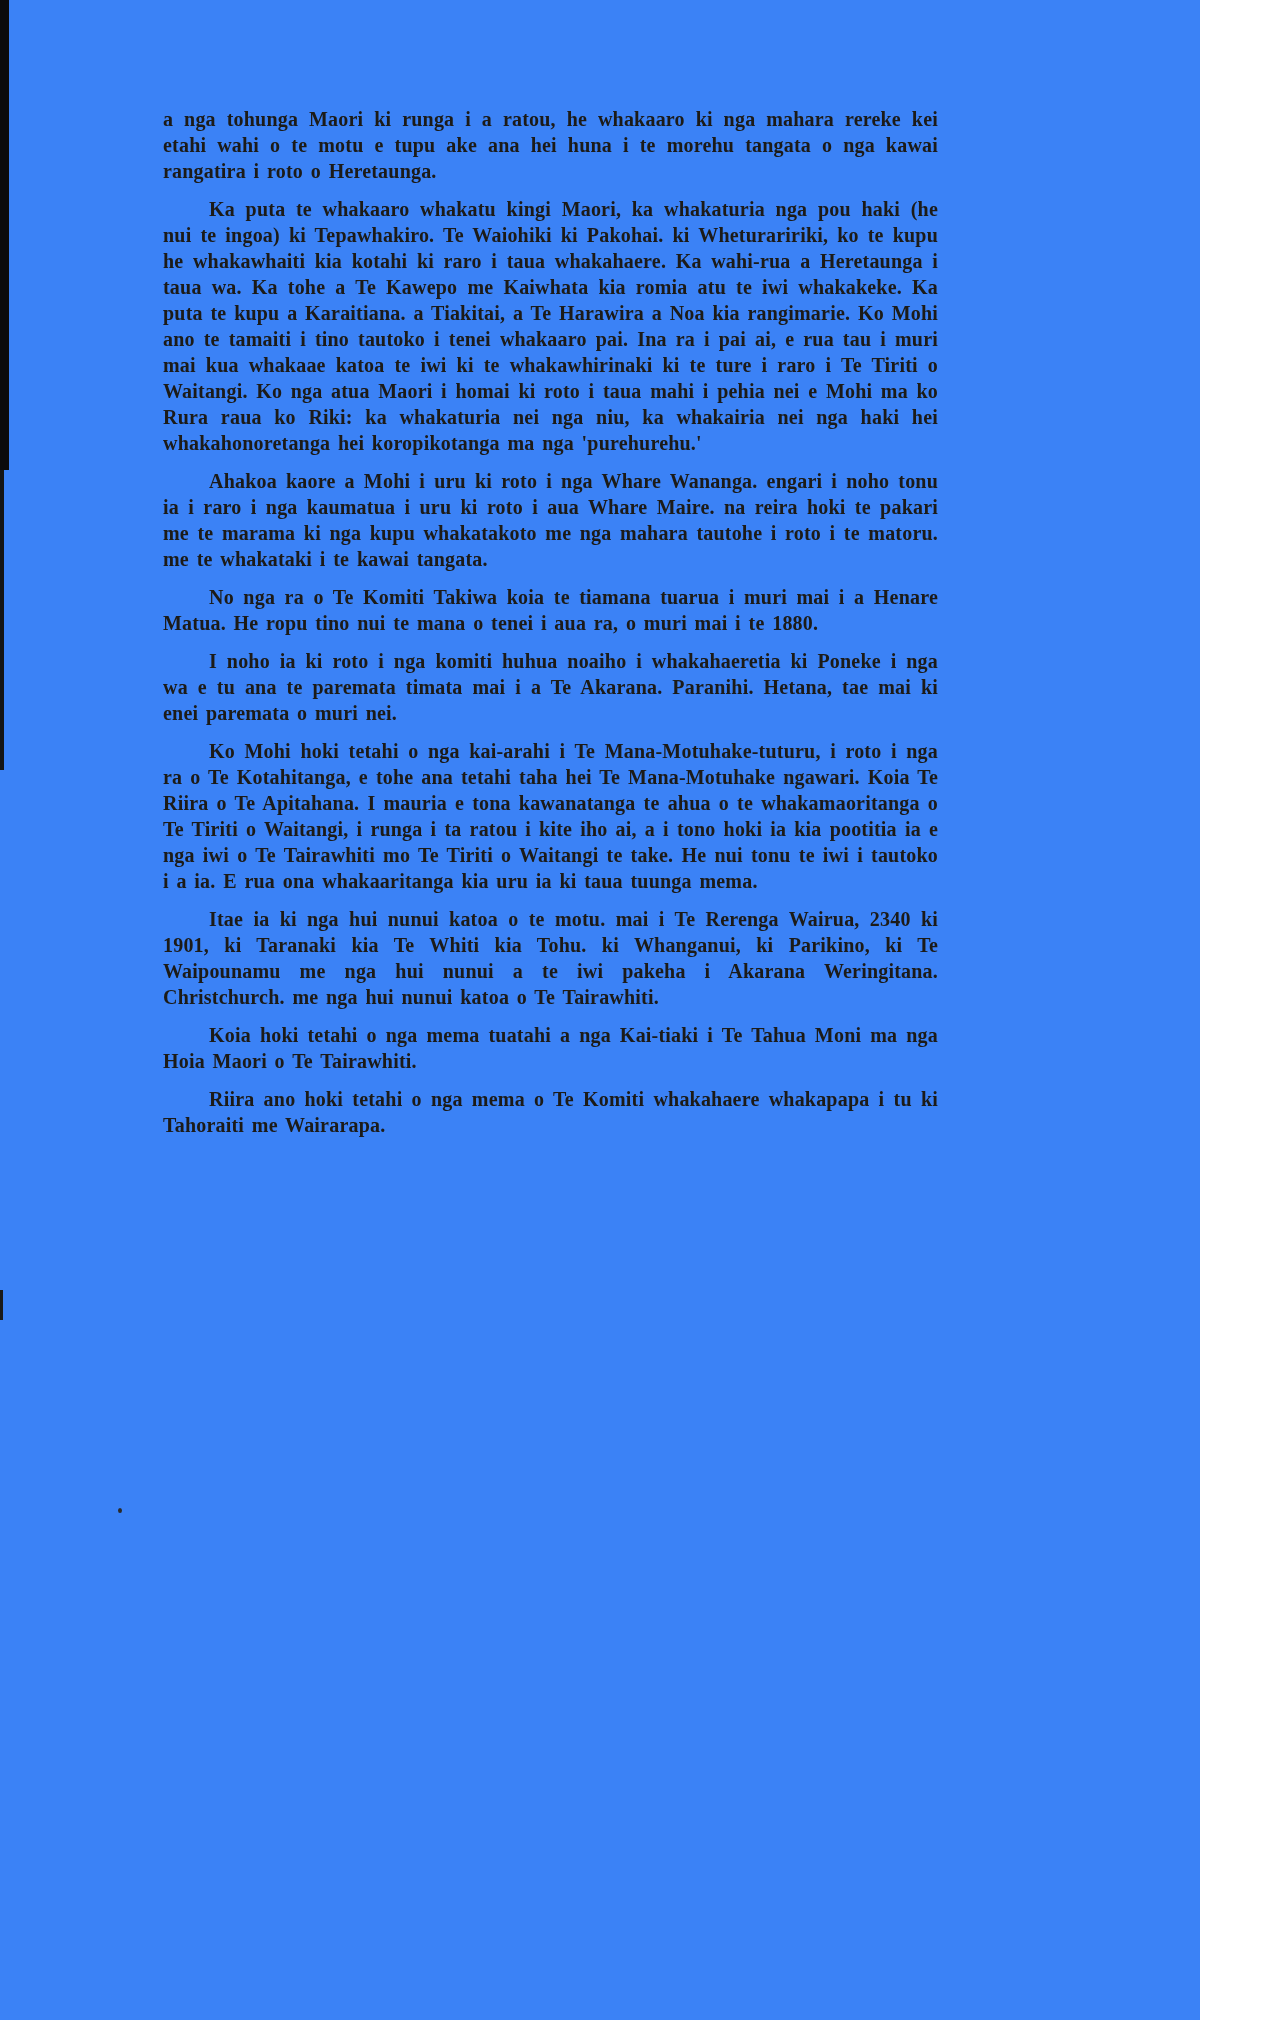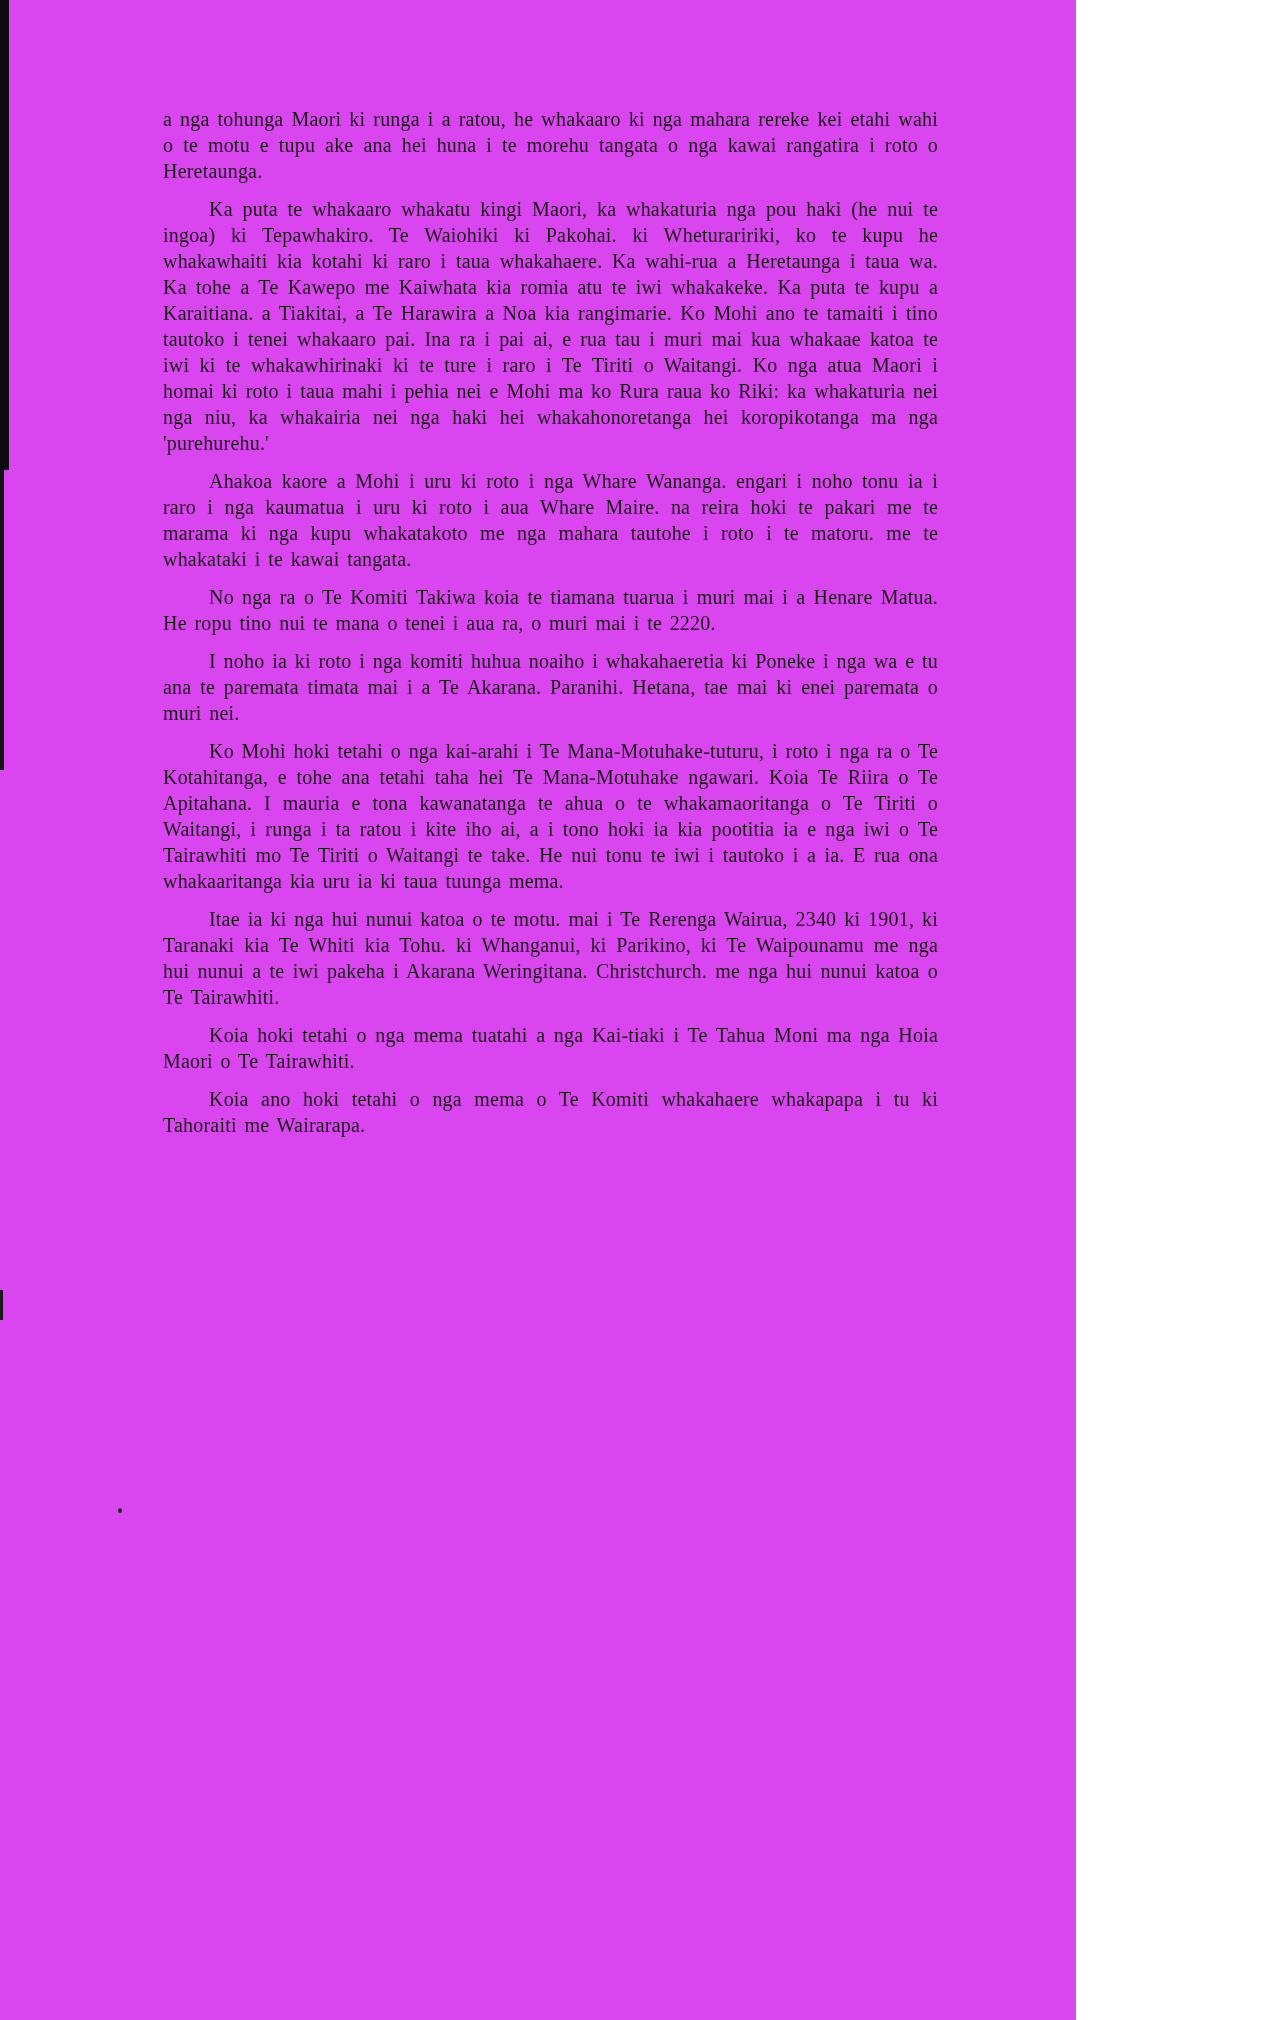--- a/index.html
+++ b/index.html
@@ -2,25 +2,26 @@
 <html><head>
 <meta charset="utf-8">
 <style>
   html, body {
     margin: 0;
     padding: 0;
     background: #ffffff;
   }
   .page {
     position: relative;
-    width: 1076px;
+    width: 1200px;
     height: 2020px;
-    background: #d946ef;
+    background: #3b82f6;
     overflow: hidden;
     font-family: "Liberation Serif", "DejaVu Serif", serif;
+    font-weight: bold;
   }
   
   .scan-bar-top {
     position: absolute;
     left: 0;
     top: 0;
     width: 9px;
     height: 470px;
     background: #0b0b0b;
   }
@@ -75,21 +76,21 @@
 
   <div class="scan-bar-top"></div>
   <div class="scan-bar-mid"></div>
   <div class="scan-bar-low"></div>
   <div class="scan-dot"></div>
 
   <div class="text-block">
     <p>a nga tohunga Maori ki runga i a ratou, he whakaaro ki nga mahara rereke kei etahi wahi o te motu e tupu ake ana hei huna i te morehu tangata o nga kawai rangatira i roto o Heretaunga.</p>
     <p class="indent">Ka puta te whakaaro whakatu kingi Maori, ka whakaturia nga pou haki (he nui te ingoa) ki Tepawhakiro. Te Waiohiki ki Pakohai. ki Wheturaririki, ko te kupu he whakawhaiti kia kotahi ki raro i taua whakahaere. Ka wahi-rua a Heretaunga i taua wa. Ka tohe a Te Kawepo me Kaiwhata kia romia atu te iwi whakakeke. Ka puta te kupu a Karaitiana. a Tiakitai, a Te Harawira a Noa kia rangimarie. Ko Mohi ano te tamaiti i tino tautoko i tenei whakaaro pai. Ina ra i pai ai, e rua tau i muri mai kua whakaae katoa te iwi ki te whakawhirinaki ki te ture i raro i Te Tiriti o Waitangi. Ko nga atua Maori i homai ki roto i taua mahi i pehia nei e Mohi ma ko Rura raua ko Riki: ka whakaturia nei nga niu, ka whakairia nei nga haki hei whakahonoretanga hei koropikotanga ma nga 'purehurehu.'</p>
     <p class="indent">Ahakoa kaore a Mohi i uru ki roto i nga Whare Wananga. engari i noho tonu ia i raro i nga kaumatua i uru ki roto i aua Whare Maire. na reira hoki te pakari me te marama ki nga kupu whakatakoto me nga mahara tautohe i roto i te matoru. me te whakataki i te kawai tangata.</p>
-    <p class="indent">No nga ra o Te Komiti Takiwa koia te tiamana tuarua i muri mai i a Henare Matua.  He ropu tino nui te mana o tenei i aua ra, o muri mai i te 2220.</p>
+    <p class="indent">No nga ra o Te Komiti Takiwa koia te tiamana tuarua i muri mai i a Henare Matua.  He ropu tino nui te mana o tenei i aua ra, o muri mai i te 1880.</p>
     <p class="indent">I noho ia ki roto i nga komiti huhua noaiho i whakahaeretia ki Poneke i nga wa e tu ana te paremata timata mai i a Te Akarana. Paranihi. Hetana, tae mai ki enei paremata o muri nei.</p>
     <p class="indent">Ko Mohi hoki tetahi o nga kai-arahi i Te Mana-Motuhake-tuturu, i roto i nga ra o Te Kotahitanga, e tohe ana tetahi taha hei Te Mana-Motuhake ngawari. Koia Te Riira o Te Apitahana. I mauria e tona kawanatanga te ahua o te whakamaoritanga o Te Tiriti o Waitangi, i runga i ta ratou i kite iho ai, a i tono hoki ia kia pootitia ia e nga iwi o Te Tairawhiti mo Te Tiriti o Waitangi te take.  He nui tonu te iwi i tautoko i a ia.  E rua ona whakaaritanga kia uru ia ki taua tuunga mema.</p>
     <p class="indent">Itae ia ki nga hui nunui katoa o te motu. mai i Te Rerenga Wairua, 2340 ki 1901, ki Taranaki kia Te Whiti kia Tohu. ki Whanganui, ki Parikino, ki Te Waipounamu me nga hui nunui a te iwi pakeha i Akarana Weringitana. Christchurch. me nga hui nunui katoa o Te Tairawhiti.</p>
     <p class="indent">Koia hoki tetahi o nga mema tuatahi a nga Kai-tiaki i Te Tahua Moni ma nga Hoia Maori o Te Tairawhiti.</p>
-    <p class="indent">Koia ano hoki tetahi o nga mema o Te Komiti whakahaere whakapapa i tu ki Tahoraiti me Wairarapa.</p>
+    <p class="indent">Riira ano hoki tetahi o nga mema o Te Komiti whakahaere whakapapa i tu ki Tahoraiti me Wairarapa.</p>
   </div>
 
 </div>
 
 </body></html>

